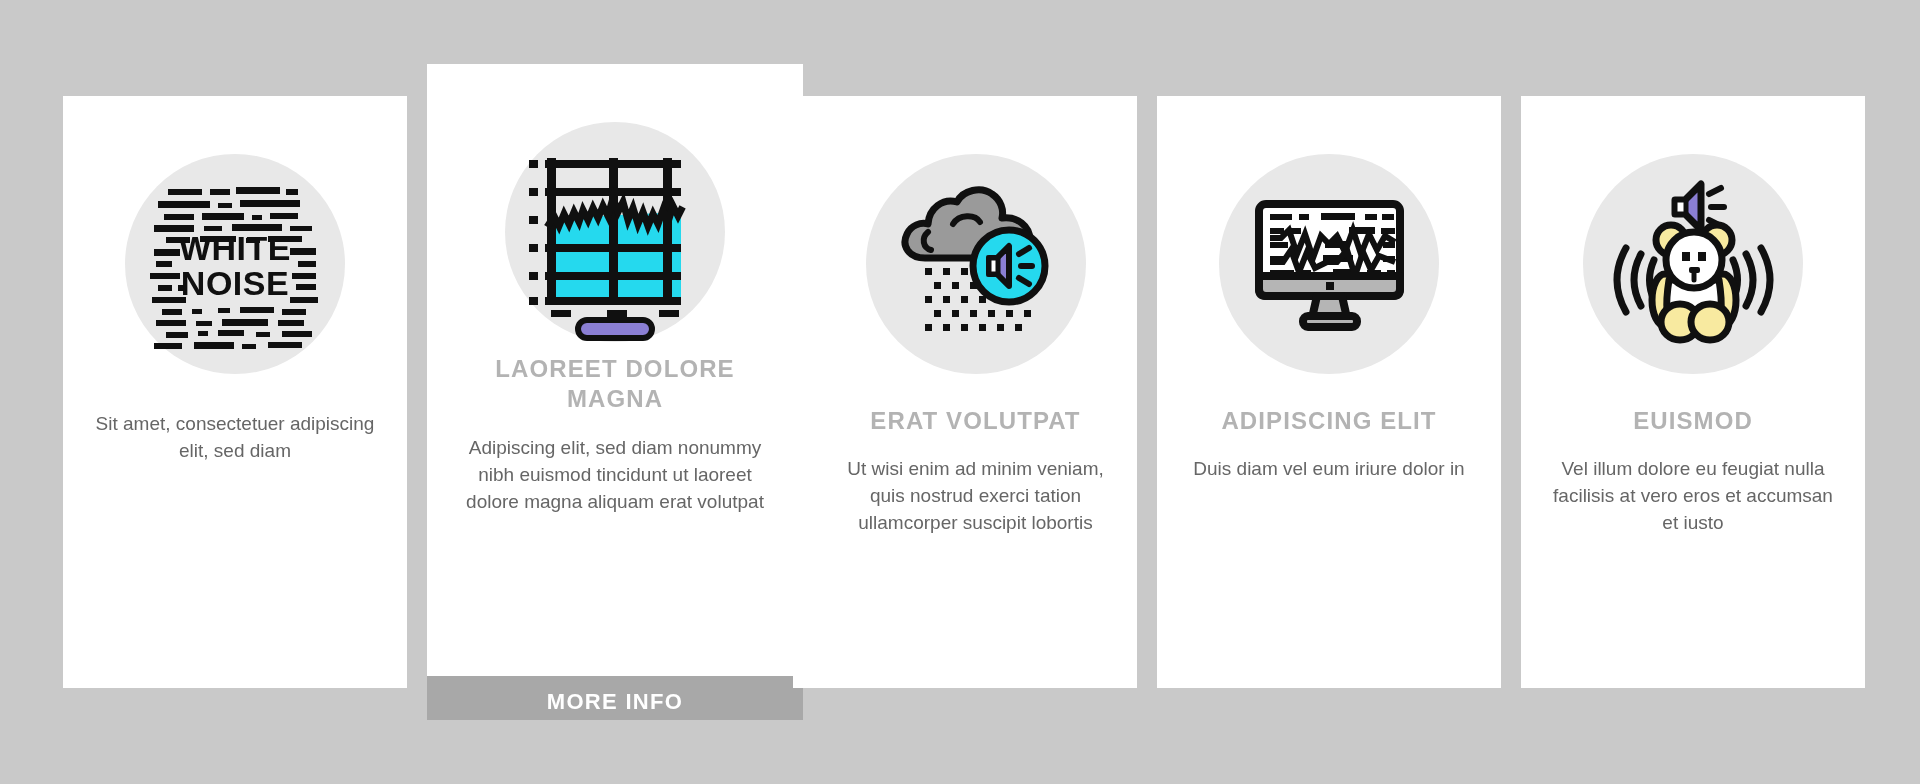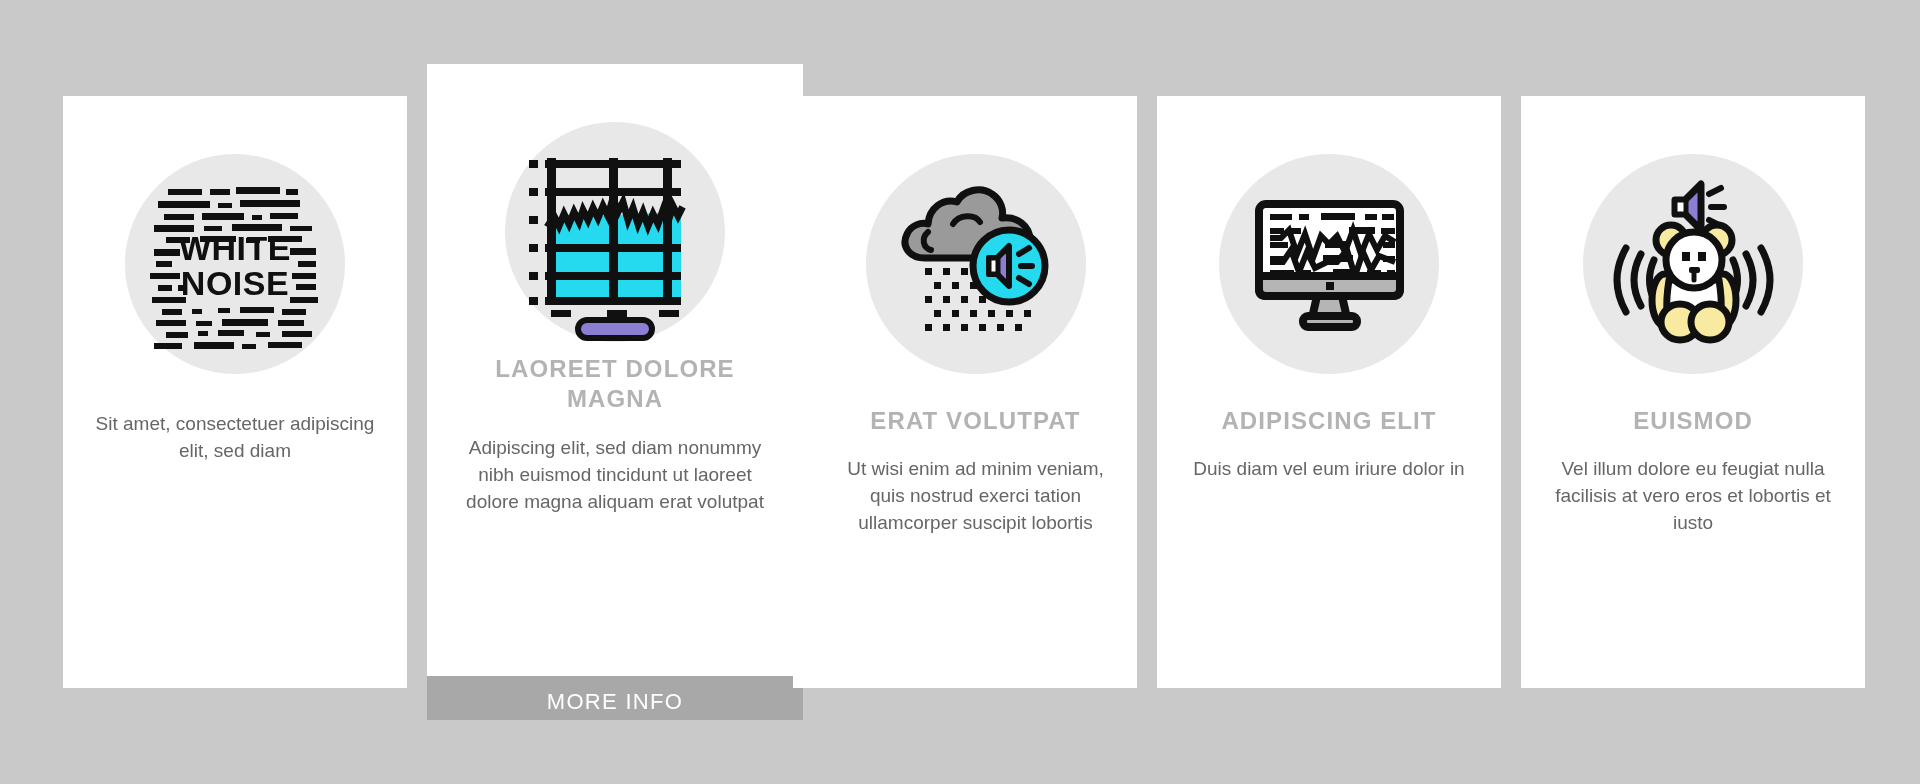--- a/index.html
+++ b/index.html
@@ -98,21 +98,21 @@
 
   .more-info {
     position: absolute;
     left: 0;
     top: 612px;
     width: 100%;
     height: 52px;
     background: #a8a8a8;
     color: #ffffff;
     font-size: 22px;
-    font-weight: normal;
+    font-weight: bold;
     letter-spacing: 1.3px;
     display: flex;
     align-items: center;
     justify-content: center;
     border: 0;
     cursor: pointer;
     font-family: "Liberation Sans", sans-serif;
   }
 
   svg { display: block; }
@@ -393,19 +393,19 @@
             <circle cx="93" cy="88" r="28" fill="#ffffff" stroke="#101010" stroke-width="7"></circle>
             <rect x="81" y="80" width="8" height="9" fill="#101010"></rect>
             <rect x="97" y="80" width="8" height="9" fill="#101010"></rect>
             <rect x="88" y="95" width="11" height="6" rx="2" fill="#101010"></rect>
             <line x1="93" y1="99" x2="93" y2="108" stroke="#101010" stroke-width="5" stroke-linecap="round"></line>
           </svg>
         </div>
       </div>
       <div class="text-block">
         <h2 class="card-title">EUISMOD</h2>
-        <p class="card-body">Vel illum dolore eu feugiat nulla facilisis at vero eros et lobortis et iusto</p>
+        <p class="card-body">Vel illum dolore eu feugiat nulla facilisis at vero eros et accumsan et iusto</p>
       </div>
 
     </div>
   </div>
 
 </div>
 
 </body></html>

